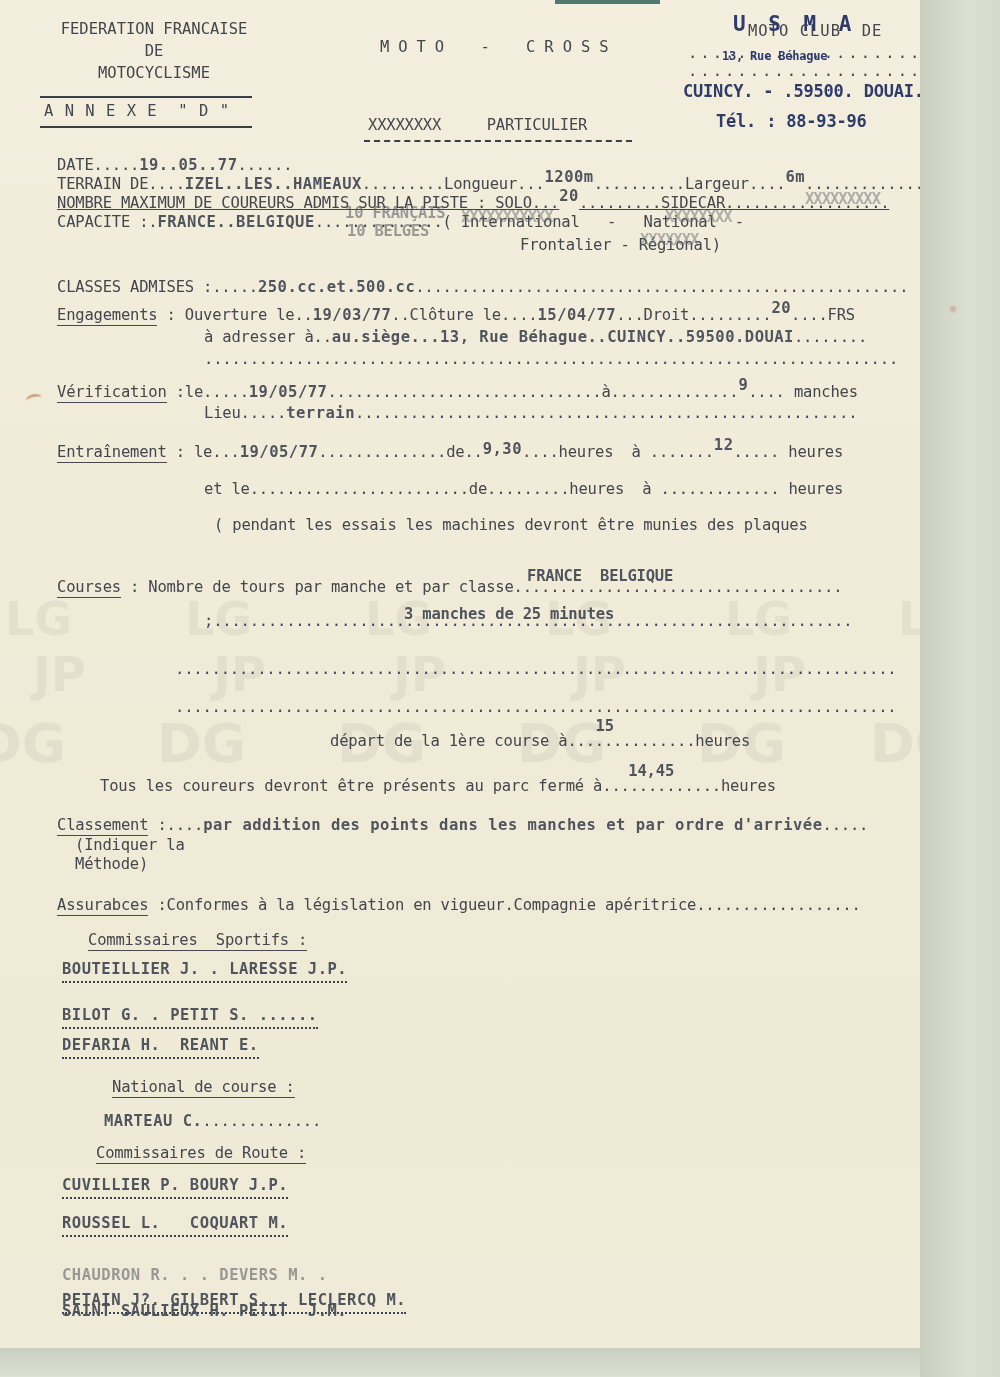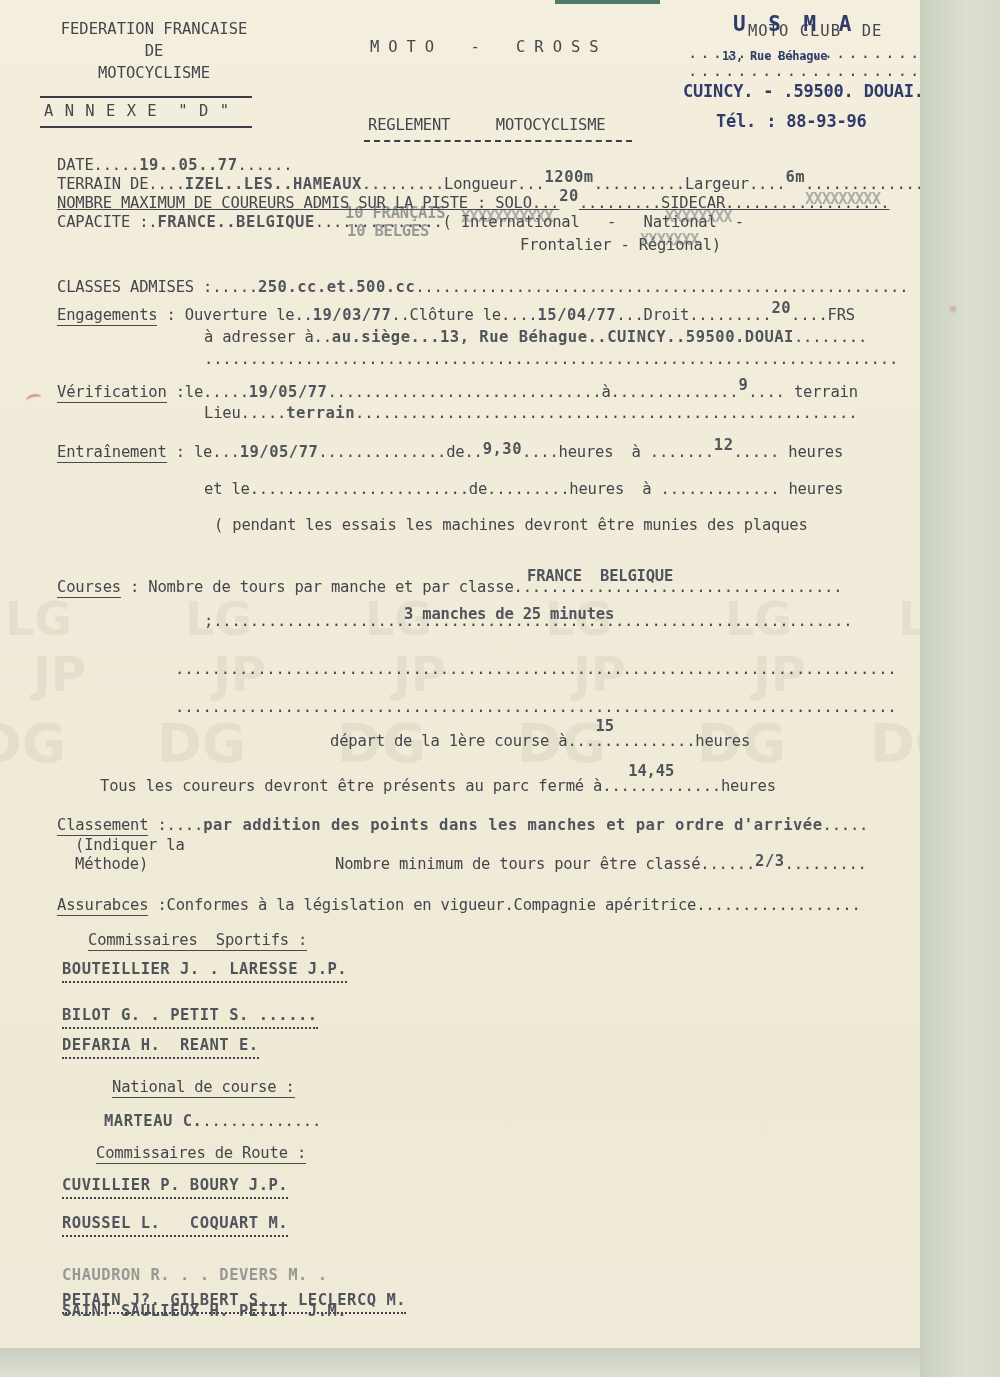--- a/index.html
+++ b/index.html
@@ -83,22 +83,22 @@
 
     <div class="orgblock">
       <div>FEDERATION FRANCAISE</div>
       <div>DE</div>
       <div>MOTOCYCLISME</div>
     </div>
     <div class="rule" style="left:40px;top:96px;width:212px;"></div>
     <div class="ln" style="left:44px;top:102px;letter-spacing:1px;">A N N E X E  " D "</div>
     <div class="rule" style="left:40px;top:126px;width:212px;"></div>
 
-    <div class="ln" style="left:370px;top:38px;">M O T O    -    C R O S S</div>
-    <div class="ln" style="left:368px;top:116px;">REGLEMENT     MOTOCYCLISME</div>
+    <div class="ln" style="left:380px;top:38px;">M O T O    -    C R O S S</div>
+    <div class="ln" style="left:368px;top:116px;">XXXXXXXX     PARTICULIER</div>
     <div class="rule" style="left:364px;top:140px;width:268px;border-top-style:dashed;"></div>
 
     <div class="ln" style="left:748px;top:22px;letter-spacing:1px;">MOTO CLUB  DE</div>
     <div class="ln navy" style="left:733px;top:15px;font-size:21px;letter-spacing:5px;">U S M A</div>
     <div class="ln" style="left:688px;top:44px;letter-spacing:3px;">...........................</div>
     <div class="ln navy" style="left:722px;top:47px;font-size:12px;">13, Rue Béhague</div>
     <div class="ln" style="left:688px;top:62px;letter-spacing:3px;">...........................</div>
     <div class="ln navy" style="left:683px;top:82px;font-size:17px;">CUINCY. - .59500. DOUAI. . .</div>
     <div class="ln navy" style="left:716px;top:112px;font-size:17px;">Tél. : 88-93-96</div>
 
@@ -113,21 +113,21 @@
     <div class="ln" style="left:520px;top:236px;"><span class="t">Frontalier - Régional)</span><span class="xstrike" style="left:120px;top:-5px;">XXXXXXX</span></div>
 
     <div class="ln" style="left:57px;top:278px;"><span class="t">CLASSES ADMISES :.....</span><span class="stamp">250.cc.et.500.cc</span><span class="t">......................................................</span></div>
 
     <div class="ln" style="left:57px;top:306px;"><span class="t u">Engagements</span><span class="t"> : Ouverture le..</span><span class="stamp">19/03/77</span><span class="t">..Clôture le....</span><span class="stamp">15/04/77</span><span class="t">...Droit.........</span><span class="stamp rz">20</span><span class="t">....FRS</span></div>
 
     <div class="ln" style="left:204px;top:328px;"><span class="t">à adresser à..</span><span class="stamp">au.siège...13, Rue Béhague..CUINCY..59500.DOUAI</span><span class="t">........</span></div>
 
     <div class="ln" style="left:204px;top:350px;">............................................................................</div>
 
-    <div class="ln" style="left:57px;top:383px;"><span class="t u">Vérification</span><span class="t"> :le.....</span><span class="stamp">19/05/77</span><span class="t">..............................à..............</span><span class="stamp rz">9</span><span class="t">.... terrain</span></div>
+    <div class="ln" style="left:57px;top:383px;"><span class="t u">Vérification</span><span class="t"> :le.....</span><span class="stamp">19/05/77</span><span class="t">..............................à..............</span><span class="stamp rz">9</span><span class="t">.... manches</span></div>
 
     <div class="ln" style="left:204px;top:404px;"><span class="t">Lieu.....</span><span class="stamp">terrain</span><span class="t">.......................................................</span></div>
 
     <div class="ln" style="left:57px;top:443px;"><span class="t u">Entraînement</span><span class="t"> : le...</span><span class="stamp">19/05/77</span><span class="t">..............de..</span><span class="stamp rz2">9,30</span><span class="t">....heures  à .......</span><span class="stamp rz">12</span><span class="t">..... heures</span></div>
 
     <div class="ln" style="left:204px;top:480px;">et le........................de.........heures  à ............. heures</div>
 
     <div class="ln" style="left:214px;top:516px;">( pendant les essais les machines devront être munies des plaques</div>
 
     <div class="ln" style="left:57px;top:578px;"><span class="t u">Courses</span><span class="t"> : Nombre de tours par manche et par classe</span><span class="t">....................................</span><span class="ovl" style="left:470px;top:-11px;">FRANCE  BELGIQUE</span></div>
@@ -139,21 +139,20 @@
 
     <div class="ln" style="left:330px;top:732px;"><span class="t">départ de la 1ère course à</span><span class="dotwrap"><span class="t">..............</span><span class="ovl">15</span></span><span class="t">heures</span></div>
 
     <div class="ln" style="left:100px;top:777px;"><span class="t">Tous les coureurs devront être présents au parc fermé à</span><span class="dotwrap"><span class="t">.............</span><span class="ovl">14,45</span></span><span class="t">heures</span></div>
 
     <div class="ln" style="left:57px;top:816px;"><span class="t u">Classement</span><span class="t"> :....</span><span class="stamp">par addition des points dans les manches et par ordre d'arrivée</span><span class="t">.....</span></div>
 
     <div class="ln" style="left:75px;top:836px;">(Indiquer la</div>
     <div class="ln" style="left:75px;top:855px;">Méthode)</div>
 
-    <div class="ln" style="left:335px;top:855px;"><span class="t">Nombre minimum de tours pour être classé......</span><span class="stamp rz2">2/3</span><span class="t">.........</span></div>
 
     <div class="ln" style="left:57px;top:896px;"><span class="t u">Assurabces</span><span class="t"> :Conformes à la législation en vigueur.Compagnie apéritrice..................</span></div>
 
     <div class="ln" style="left:88px;top:931px;"><span class="t u">Commissaires  Sportifs :</span></div>
     <div class="ln stamp" style="left:62px;top:960px;"><span class="dotu">BOUTEILLIER J. . LARESSE J.P.</span></div>
     <div class="ln stamp" style="left:62px;top:1006px;"><span class="dotu">BILOT G. . PETIT S. ......</span></div>
     <div class="ln stamp" style="left:62px;top:1036px;"><span class="dotu">DEFARIA H.  REANT E.</span></div>
 
     <div class="ln" style="left:112px;top:1078px;"><span class="t u">National de course :</span></div>
     <div class="ln" style="left:104px;top:1112px;"><span class="stamp">MARTEAU C.</span><span class="t">.............</span></div>

